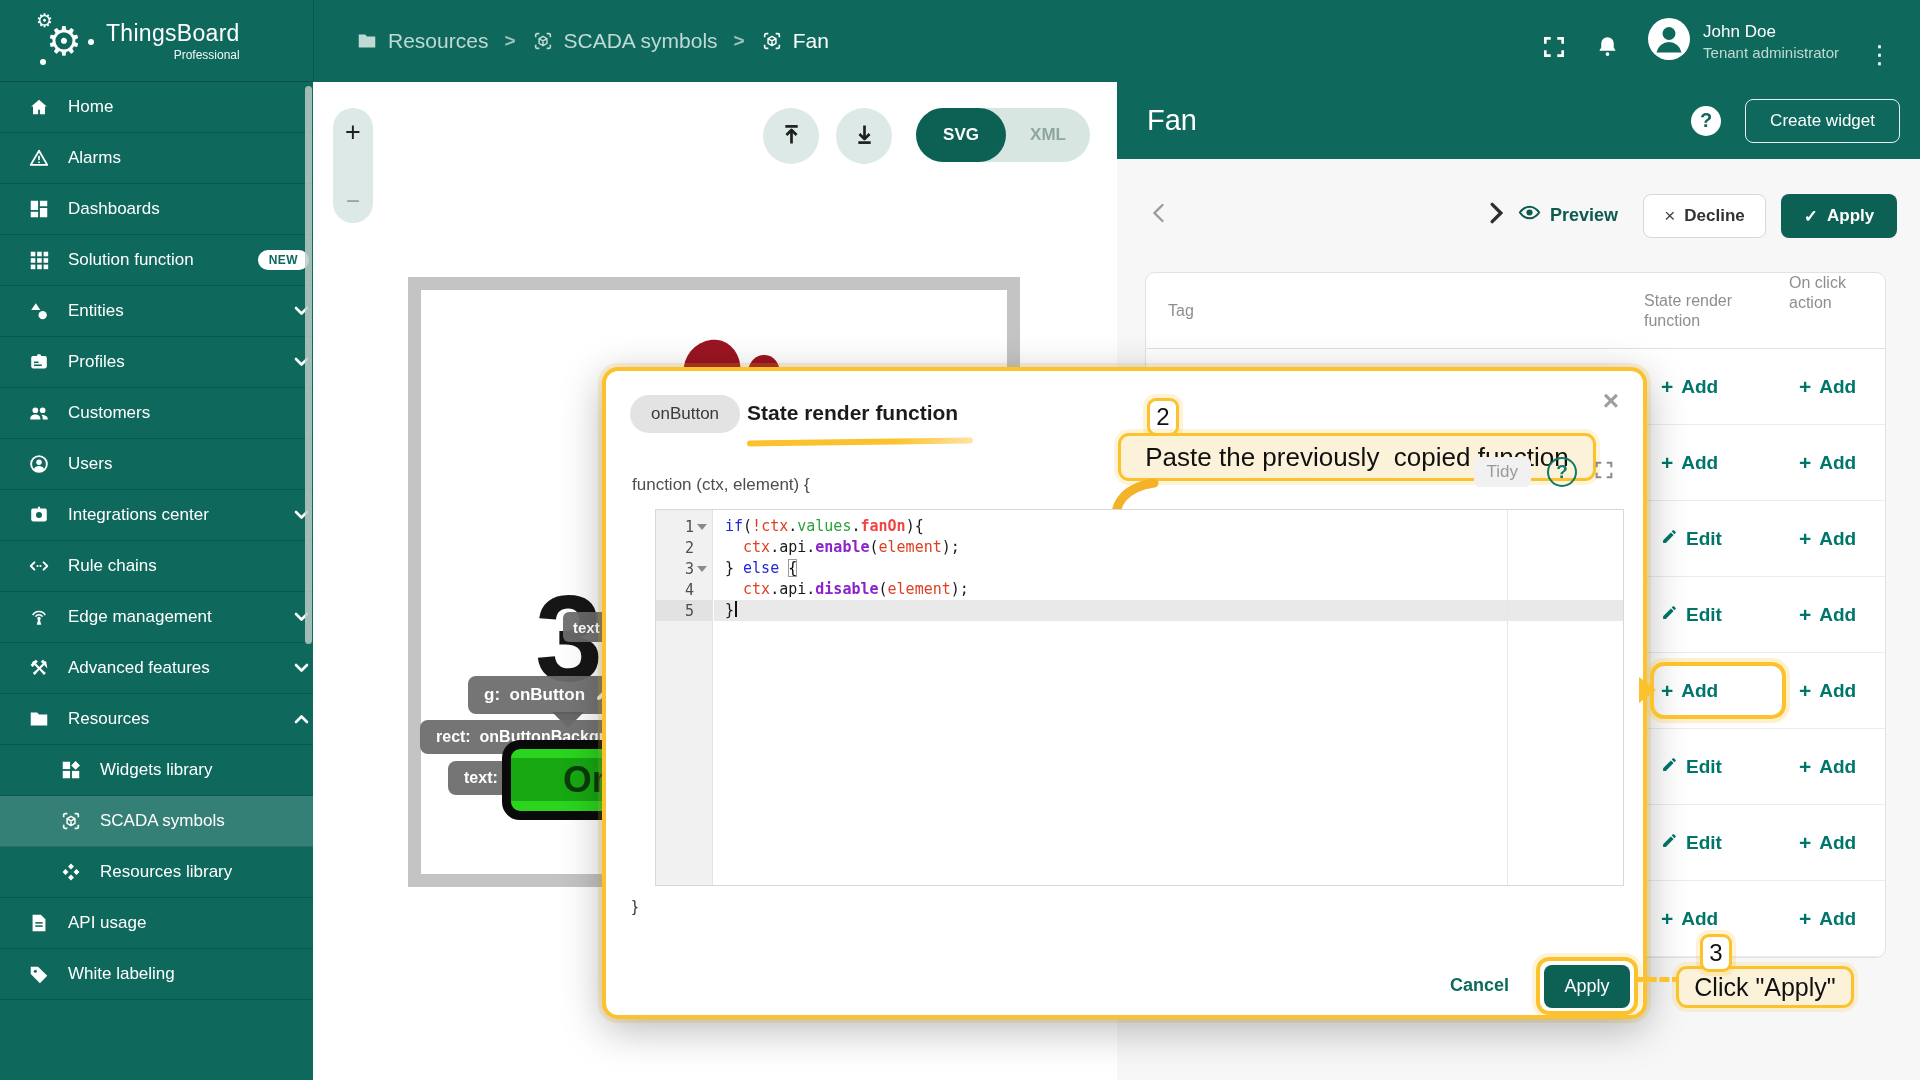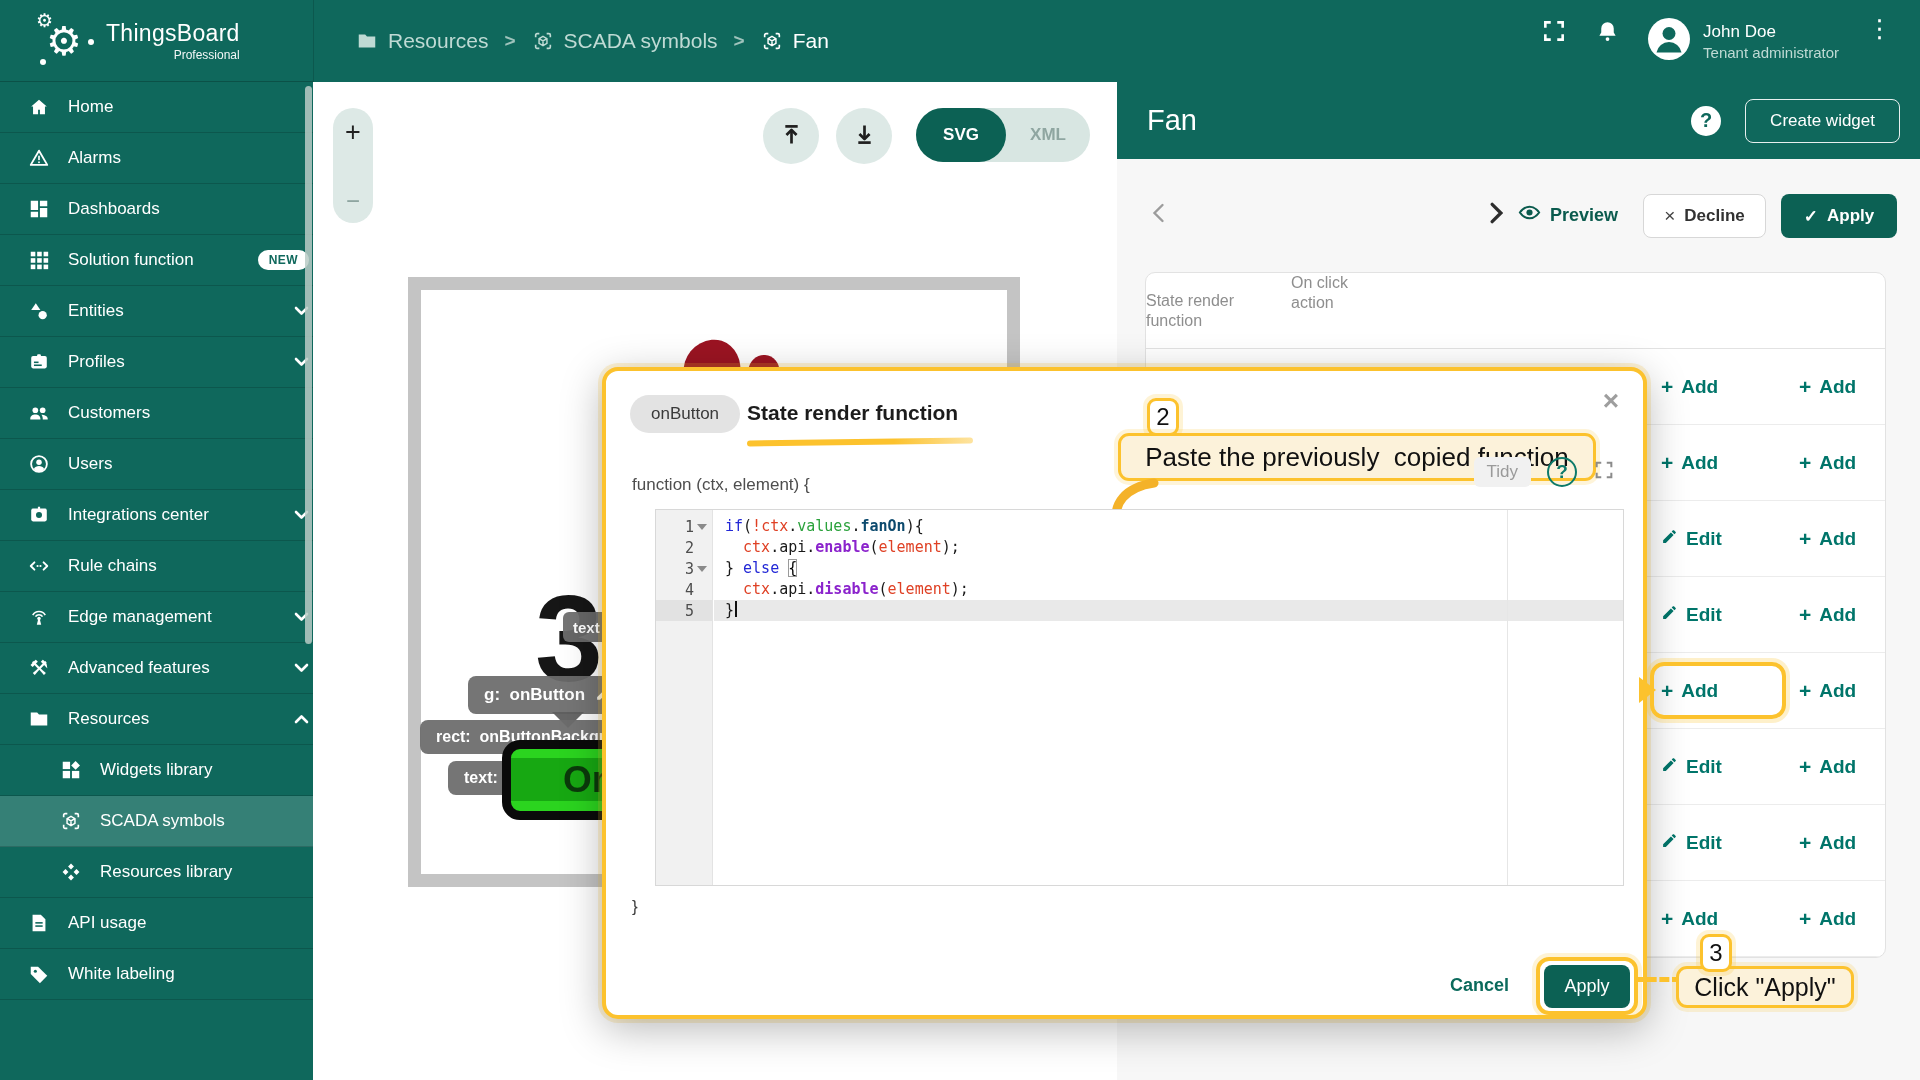--- a/index.html
+++ b/index.html
@@ -29,21 +29,21 @@
   .chev.up svg{transform:rotate(180deg)}
   .uni{font-size:21px;color:#fff}
   .side-thumb{position:absolute;left:305px;top:86px;width:7px;height:558px;background:#b9cbc6;border-radius:4px;opacity:.85;z-index:6}
 
   
   .topbar{position:absolute;left:313px;top:0;width:1607px;height:82px;background:#0f685c;display:flex;align-items:center;color:#fff;border-left:1px solid rgba(0,0,0,.15);box-sizing:border-box;z-index:5}
   .crumbs{display:flex;align-items:center;gap:16px;padding-left:42px;font-size:21px}
   .crumb{display:flex;align-items:center;gap:10px;color:#bfdad4}
   .crumb.last{color:#fff}
   .crumb-sep{color:#9fc3bc;font-size:19px;font-weight:600}
-  .top-right{margin-left:auto;display:flex;align-items:flex-start;gap:28px;padding-right:28px}
+  .top-right{margin-left:auto;display:flex;align-items:flex-end;gap:28px;padding-right:28px}
   .user-block{display:flex;align-items:center;gap:13px}
   .user-name{font-size:17px;line-height:20px}
   .user-role{font-size:15px;color:#bfdad4;margin-top:2px}
   .kebab{font-size:25px;color:#fff;line-height:20px}
 
   
   .canvas{position:absolute;left:313px;top:82px;width:804px;height:998px;background:#fff;z-index:1}
   .zoom-pill{position:absolute;left:20px;top:26px;width:40px;height:115px;background:#dde9e6;border-radius:20px;
              display:flex;flex-direction:column;align-items:center;justify-content:space-between;padding:12px 0;box-sizing:border-box}
   .zoom-plus{font-size:27px;color:#222;line-height:24px}
@@ -138,21 +138,21 @@
   .gutter{position:absolute;left:0;top:0;bottom:0;width:57px;background:#f1f1f1;border-right:1px solid #e3e3e3;padding-top:6px;box-sizing:border-box}
   .gline{height:21px;display:flex;align-items:center;justify-content:flex-end;padding-right:5px;color:#4d4d4d;gap:3px}
   .gline.active{background:#e2e2e2}
   .fold{width:10px;height:6px}
   .fold.show{width:0;height:0;border-left:5px solid transparent;border-right:5px solid transparent;border-top:6px solid #8a8a8a}
   .code{position:absolute;left:58px;top:0;right:0;bottom:0;padding-top:6px}
   .cline{height:21px;line-height:21px;white-space:pre;padding-left:11px}
   .cline.active{background:#e9e9e9}
   .print-margin{position:absolute;left:851px;top:0;bottom:0;width:1px;background:#e6e6e6}
   .c-k{color:#2328d6}.c-v{color:#df4024}.c-g{color:#2ba23c}
-  .c-gb{color:#0c4a6e;font-weight:700}.c-fn{color:#8b23cc;font-weight:700}.c-p{color:#191919}
+  .c-gb{color:#ef4444;font-weight:700}.c-fn{color:#8b23cc;font-weight:700}.c-p{color:#191919}
   .c-pm{outline:1px solid #9a9a9a;outline-offset:-1px}
   .cursor{display:inline-block;width:2px;height:16px;background:#111;vertical-align:-2px;margin-left:1px}
   .m-fnclose{position:absolute;left:26px;top:526px;font-size:17px;color:#3d3d3d}
   .m-cancel{position:absolute;left:844px;top:604px;font-size:18px;font-weight:700;color:#0b6a5c}
   .apply-ring{position:absolute;left:930px;top:586px;width:102px;height:58px;border:4px solid #fcc22d;border-radius:13px;
               box-shadow:0 0 0 4px rgba(252,194,45,.20);box-sizing:border-box}
   .m-apply{position:absolute;left:938px;top:594px;width:86px;height:43px;background:#0c6154;border-radius:8px;color:#fff;font-size:18px;
            display:flex;align-items:center;justify-content:center}
 </style>
 </head>
@@ -513,20 +513,23 @@
     <span class="decline-x" data-interactable="false">×</span>
     <span>Decline</span>
   </div>
   <div class="apply-top" data-interactable="true">
     <span data-interactable="false">✓</span>
     <span>Apply</span>
   </div>
 
   <div class="card" data-interactable="false">
     <div class="thead" data-interactable="false">
+      <div class="h-tag" data-interactable="false">
+          <div>Tag</div>
+        </div>
       <div class="h-state" data-interactable="false">
           <div>State render function</div>
         </div>
       <div class="h-click" data-interactable="false">
           <div>On click action</div>
         </div>
     </div>
     <div id="rows">
         <div class="t-row" data-interactable="false">
           <div class="cell-tag" data-interactable="false"></div>

